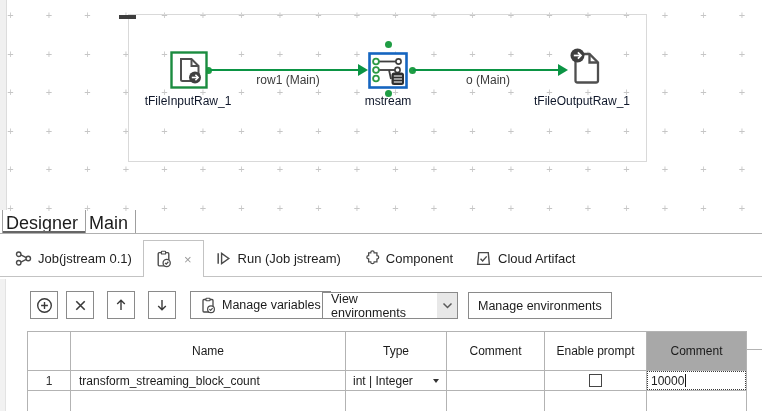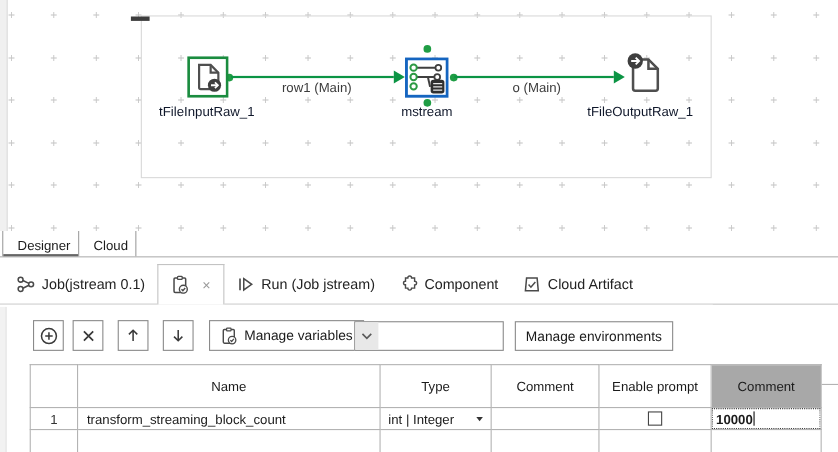--- a/index.html
+++ b/index.html
@@ -17,21 +17,21 @@
 
   .comp { position:absolute; }
   .comp-label { position:absolute; transform:translateX(-50%); font-size:12px; color:#0f172a; white-space:nowrap; }
   .conn-line { position:absolute; height:2px; background:#0b9444; }
   .conn-dot { position:absolute; width:7px; height:7px; border-radius:50%; background:#1f9d44; }
   .conn-arrow { position:absolute; width:0; height:0; border-top:6px solid transparent; border-bottom:6px solid transparent; border-left:10px solid #0b9444; }
   .conn-label { position:absolute; transform:translateX(-50%); font-size:12px; color:#3c3c3c; white-space:nowrap; }
 
   
   .editor-tabs { position:absolute; left:0; top:210px; width:762px; height:24px; border-bottom:1px solid #b0b0b0; display:flex; align-items:stretch; }
-  .etab { position:relative; padding:3px 7px 0 13px; font-size:12px; border-right:1px solid #9f9f9f; display:flex; align-items:center; }
+  .etab { position:relative; padding:3px 7px 0 3px; font-size:18px; border-right:1px solid #9f9f9f; display:flex; align-items:center; }
   .etab:first-child { border-left:1px solid #9f9f9f; margin-left:2px; }
   .etab.active::after { content:""; position:absolute; left:0; right:0; bottom:0; height:2px; background:#666; }
 
   
   .view-tabs { position:absolute; left:0; top:240px; width:762px; height:37px; border-bottom:1px solid #c3c3c3; display:flex; align-items:stretch; }
   .vtab { display:flex; align-items:center; gap:6px; padding:0 11px; font-size:13px; color:#222; white-space:nowrap; }
   .vtab:first-child { margin-left:4px; }
   .vtab.active { border:1px solid #c3c3c3; border-bottom:none; background:#fff; margin-bottom:-1px; }
   .vtab svg { flex:0 0 auto; }
   .tab-close { font-size:13px; color:#9a9a9a; margin-left:6px; }
@@ -52,21 +52,21 @@
   table.ctx th { height:39px; text-align:center; }
   table.ctx th.sel { background:#a8a8a8; }
   table.ctx tr.r1 td { height:20px; }
   table.ctx tr.r2 td { height:20px; border-bottom:none; }
   td.idx { text-align:center; color:#333; }
   td.name { padding-left:8px; }
   td.type { position:relative; padding-left:7px; }
   .type-caret { position:absolute; right:7px; top:50%; margin-top:-2px; width:0; height:0; border-left:3.5px solid transparent; border-right:3.5px solid transparent; border-top:4px solid #333; }
   .cbx { width:13px; height:13px; border:1px solid #454545; background:#fff; margin:0 auto; }
   td.def { padding:0; }
-  .def-edit { height:100%; border:1px dotted #3c3c3c; display:flex; align-items:center; padding-left:3px;font-weight:bold; }
+  .def-edit { height:100%; border:1px dotted #3c3c3c; display:flex; align-items:center; padding-left:3px; }
   .caret-bar { display:inline-block; width:1px; height:13px; background:#111; margin-left:1px; }
   .stub-line { position:absolute; left:746px; top:72px; width:16px; height:1px; background:#b3b3b3; }
 
   svg { display:block; }
 </style>
 </head>
 <body>
 
 <div class="app">
 
@@ -247,21 +247,21 @@
         <circle cx="10.5" cy="9.5" r="7" fill="#3f3f3f"></circle>
         <path d="M6.8 9.5 h7" stroke="#ffffff" stroke-width="1.7" fill="none"></path>
         <path d="M10.9 6.4 l3.1 3.1 l-3.1 3.1" stroke="#ffffff" stroke-width="1.7" fill="none"></path>
       </svg>
     </div>
     <div class="comp-label" style="left:582px; top:94px;">tFileOutputRaw_1</div>
   </div>
 
   <div class="editor-tabs">
     <div class="etab active">Designer</div>
-    <div class="etab">Cloud</div>
+    <div class="etab">Main</div>
   </div>
 
   <div class="view-tabs">
     <div class="vtab">
       <svg width="17" height="17" viewBox="0 0 16 16">
         <circle cx="3.5" cy="4" r="2.1" fill="none" stroke="#4a4a4a" stroke-width="1.3"></circle>
         <circle cx="3.5" cy="12" r="2.1" fill="none" stroke="#4a4a4a" stroke-width="1.3"></circle>
         <circle cx="12.5" cy="8" r="2.1" fill="none" stroke="#4a4a4a" stroke-width="1.3"></circle>
         <path d="M5.5 4.7 L10.6 7.2 M5.5 11.3 L10.6 8.8" stroke="#4a4a4a" stroke-width="1.3" fill="none"></path>
       </svg>
@@ -325,20 +325,21 @@
     <div class="tbtn labeled" style="left:190px;">
       <svg width="16" height="17" viewBox="0 0 16 17">
         <rect x="3" y="2.5" width="10" height="12.5" rx="1" fill="none" stroke="#4a4a4a" stroke-width="1.3"></rect>
         <rect x="6" y="1.2" width="4" height="2.6" rx="0.6" fill="#ffffff" stroke="#4a4a4a" stroke-width="1.1"></rect>
         <circle cx="11" cy="12.2" r="3.4" fill="#ffffff" stroke="#4a4a4a" stroke-width="1.2"></circle>
         <path d="M9.4 12.2 l1.2 1.2 l2 -2.3" fill="none" stroke="#4a4a4a" stroke-width="1.2"></path>
       </svg>
       <span>Manage variables</span>
     </div>
     <div class="select" style="left:322px; width:136px;">
+      <span class="sel-label">View environments</span>
       <span class="sel-arrow">
         <svg width="11" height="8" viewBox="0 0 11 8">
             <path d="M1.5 1.5 L5.5 5.5 L9.5 1.5" fill="none" stroke="#5a5a5a" stroke-width="1.5"></path>
           </svg>
       </span>
     </div>
     <div class="tbtn labeled" style="left:468px; height:27px; top:15px;">
       <span>Manage environments</span>
     </div>
 

